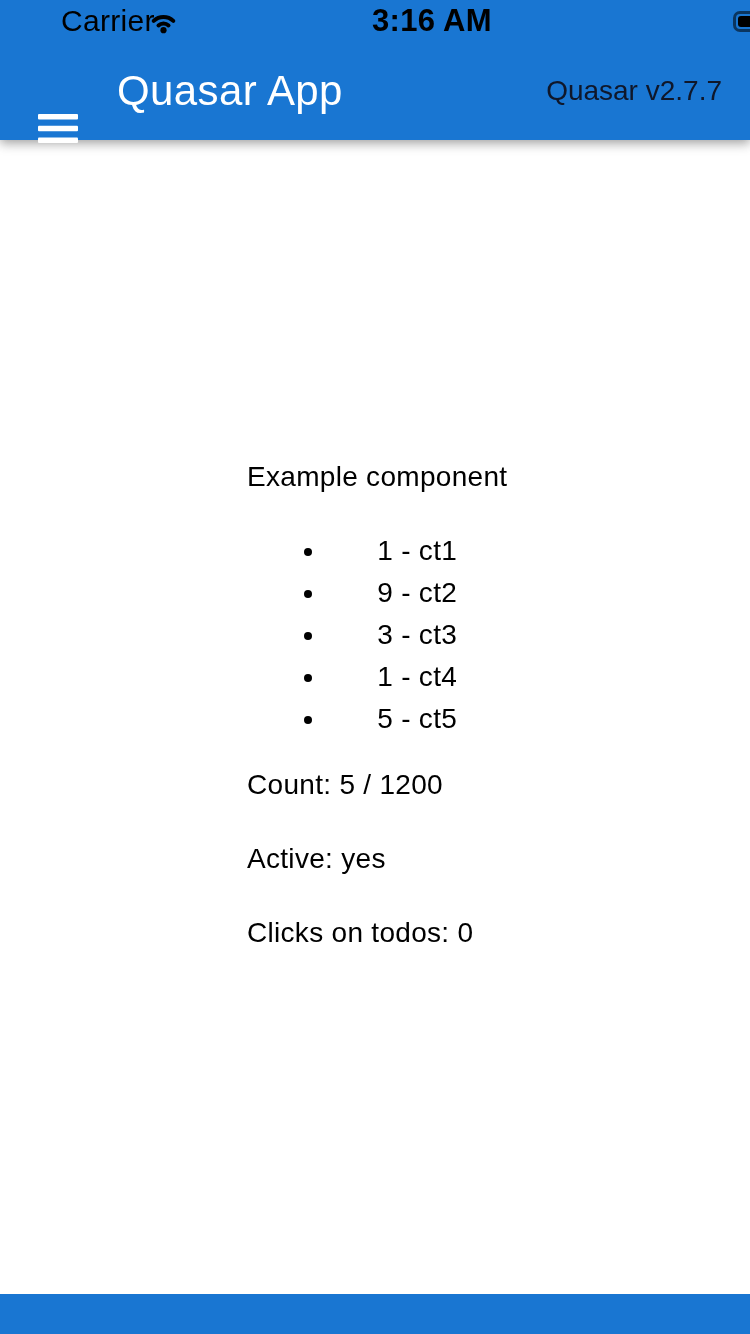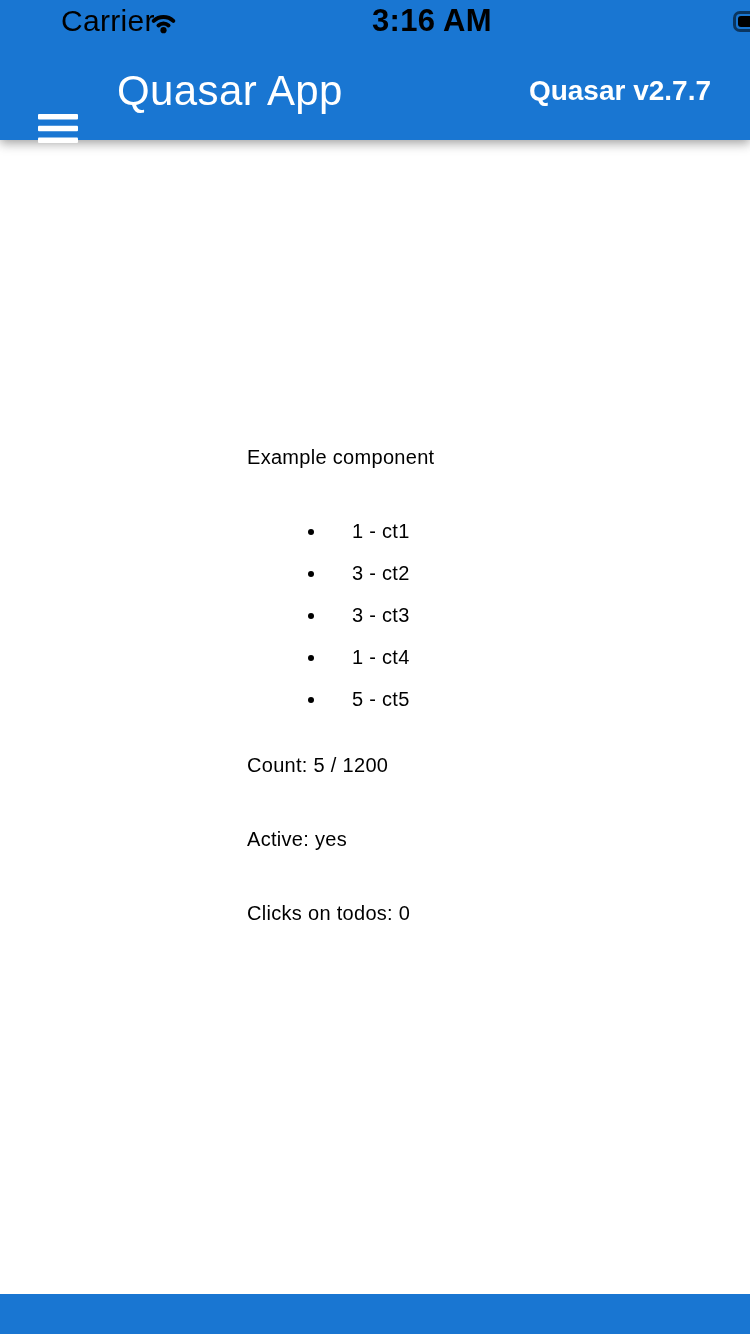--- a/index.html
+++ b/index.html
@@ -51,28 +51,28 @@
     position: absolute; left: 18px; top: 50px; width: 80px; height: 80px;
     background: transparent; border: none; border-radius: 50%; cursor: pointer;
     display: flex; align-items: center; justify-content: center;
   }
   .app-title {
     position: absolute; left: 117px; top: 0; height: 100px; line-height: 102px;
     font-size: 42px; font-weight: 400; letter-spacing: 0.4px; color: #fff;
     white-space: nowrap;
   }
   .version {
-    position: absolute; right: 39px; top: 0; height: 100px; line-height: 102px;
-    font-size: 28px; font-weight: 700; color: #ffffff; white-space: nowrap;
+    position: absolute; right: 28px; top: 0; height: 100px; line-height: 102px;
+    font-size: 28px; font-weight: 400; color: #0f172a; white-space: nowrap;
   }
 
   
   .page-content {
-    position: absolute; left: 247px; top: 436px;
-    font-size: 20px; line-height: 42px; letter-spacing: 0.3px; color: #000;
+    position: absolute; left: 247px; top: 456px;
+    font-size: 28px; line-height: 42px; letter-spacing: 0.3px; color: #000;
   }
   .page-content .heading { margin: 0 0 32px 0; font-weight: 400; }
   .todo-list { margin: 0 0 24px 0; padding-left: 80px; list-style: disc; }
   .todo-list li { line-height: 42px; text-align: center; }
   .stat { margin: 4px 0 32px 0; }
 
   
   .footer {
     position: absolute; left: 0; bottom: 0; width: 750px; height: 40px;
     background: #1976D2;
@@ -115,21 +115,21 @@
       <div class="app-title">Quasar App</div>
       <div class="version">Quasar v2.7.7</div>
     </div>
 
   </div>
 
   <div class="page-content">
     <p class="heading">Example component</p>
     <ul class="todo-list">
       <li>1 - ct1</li>
-      <li>3 - ct2</li>
+      <li>9 - ct2</li>
       <li>3 - ct3</li>
       <li>1 - ct4</li>
       <li>5 - ct5</li>
     </ul>
     <p class="stat">Count: 5 / 1200</p>
     <p class="stat">Active: yes</p>
     <p class="stat">Clicks on todos: 0</p>
   </div>
 
   <div class="footer"></div>

